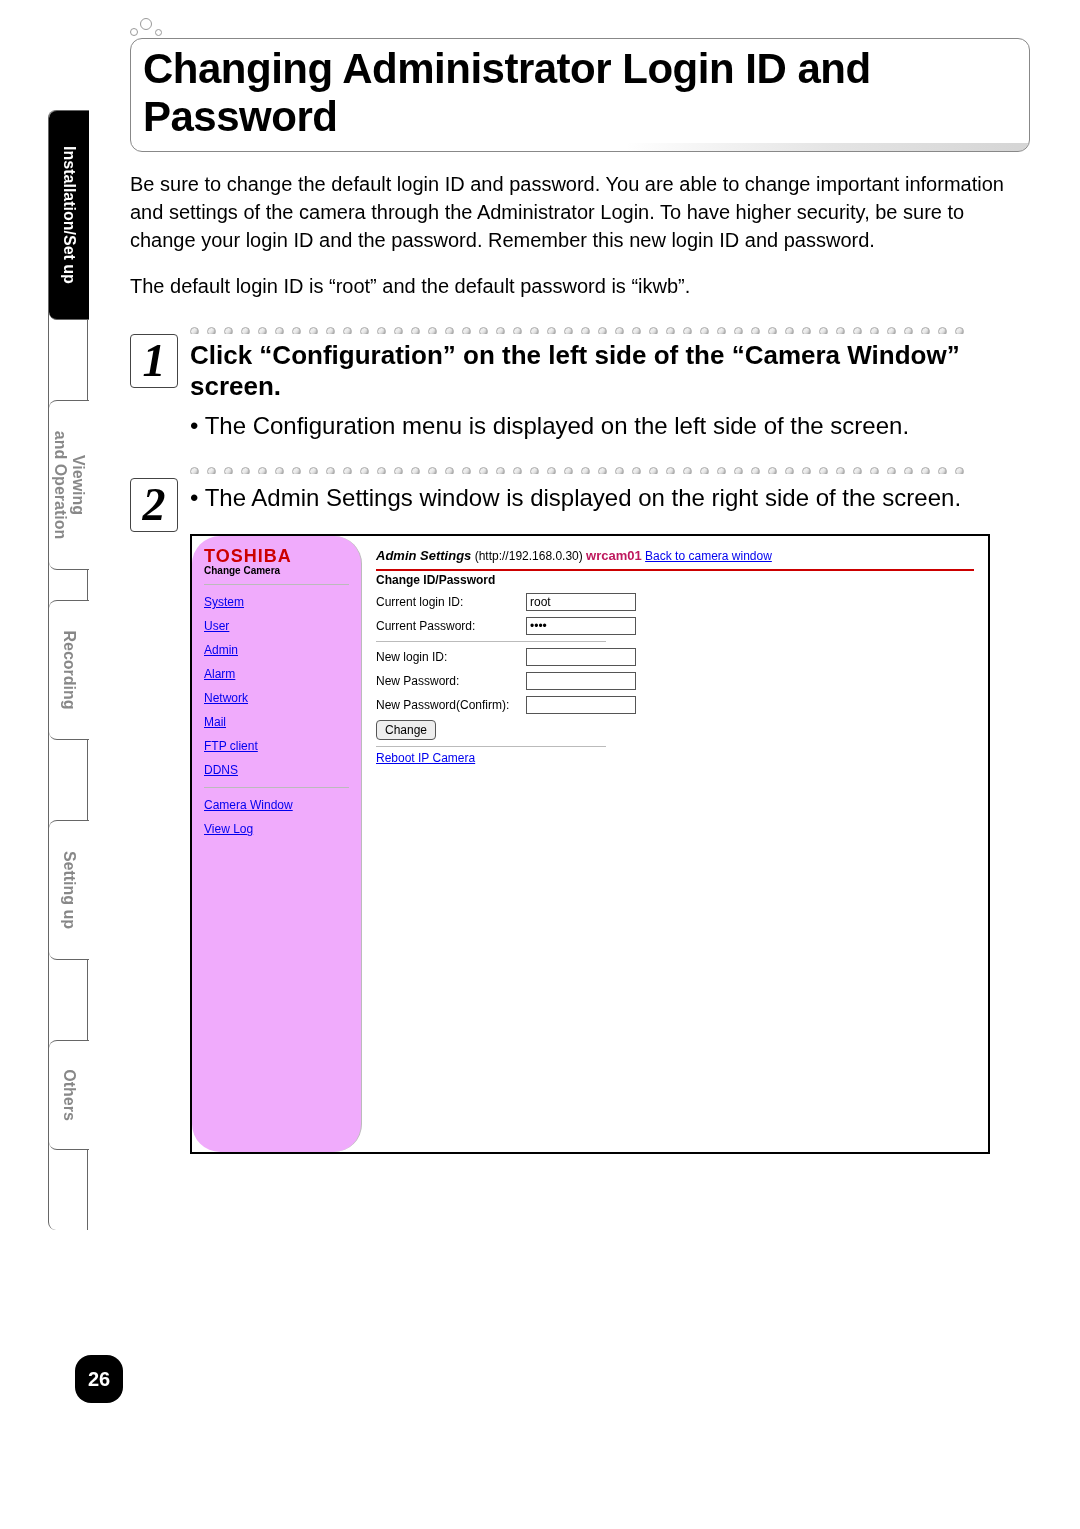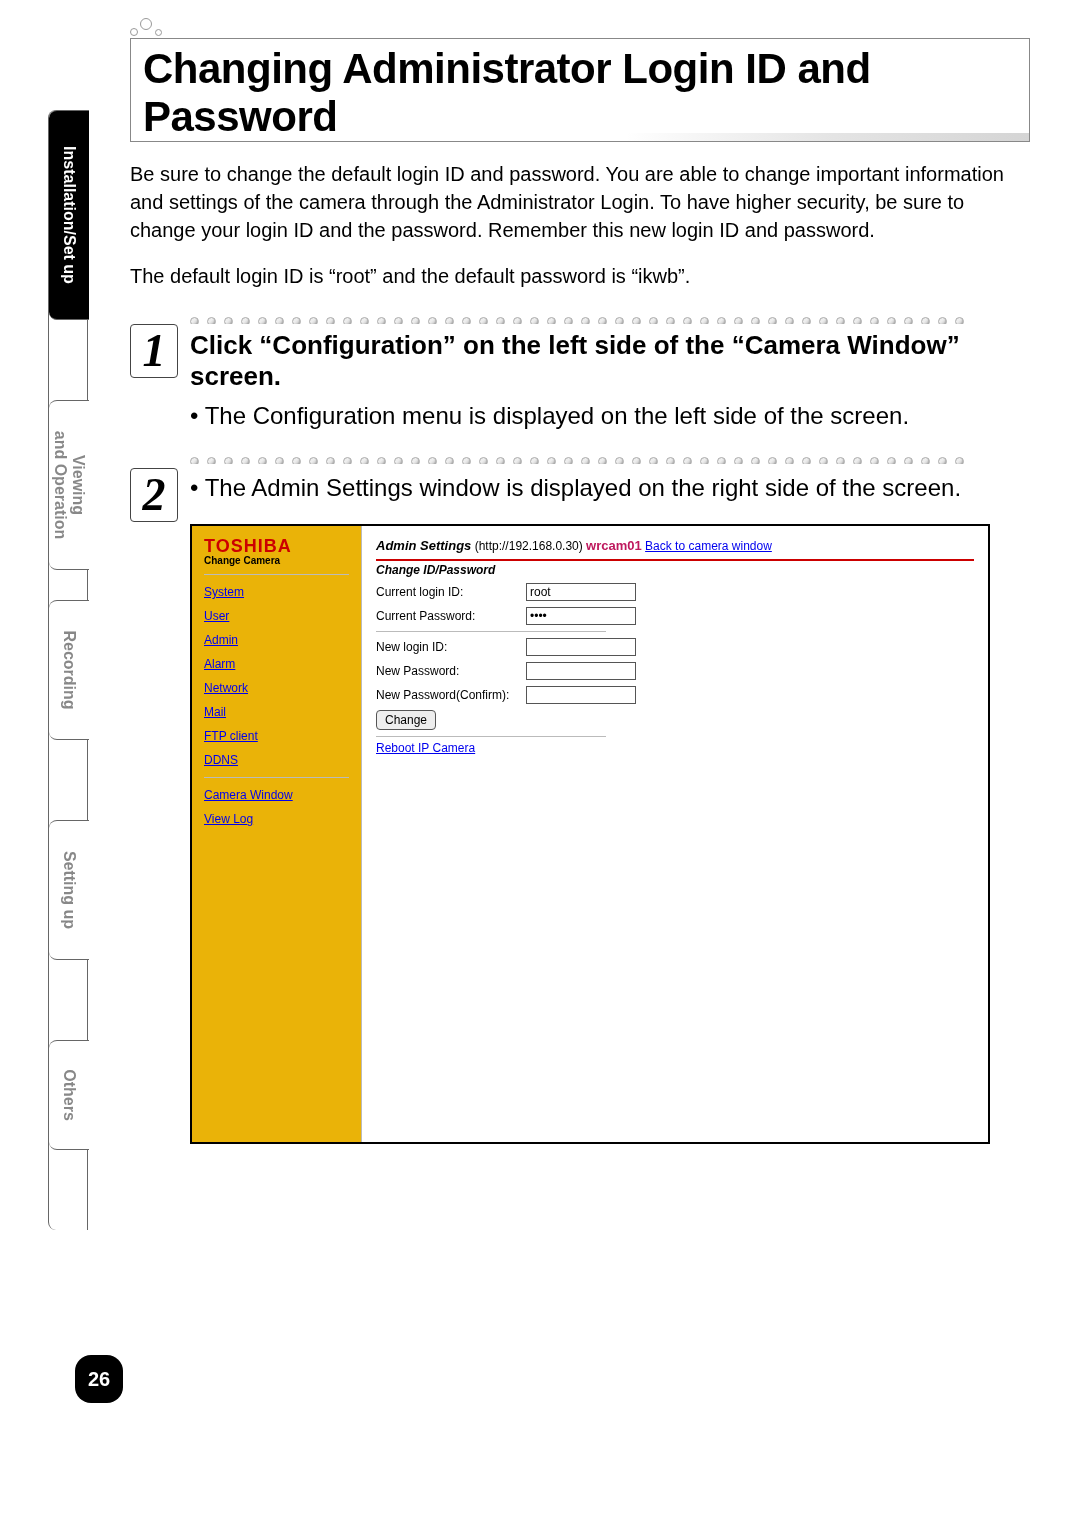--- a/index.html
+++ b/index.html
@@ -65,22 +65,22 @@
   .content {
     position: absolute;
     left: 130px;
     top: 18px;
     width: 900px;
   }
   .bubbles { margin-left: 0; margin-bottom: 2px; }
   .bubbles .b { display:inline-block; border:1px solid #999; border-radius:50%; background:#fff; }
   .title-box {
     border: 1px solid #888;
-    border-radius: 0;
-    padding: 6px 12px 0 12px;
+    border-radius: 12px;
+    padding: 6px 12px 10px 12px;
     position: relative;
     overflow: hidden;
   }
   .title-box::after {
     content:"";
     position:absolute;
     right:0; bottom:0; left:55%;
     height:8px;
     background: linear-gradient(to right, rgba(150,150,150,0) 0%, rgba(150,150,150,0.25) 50%, rgba(150,150,150,0.4) 100%);
   }
@@ -144,35 +144,36 @@
     height: 620px;
     border: 2px solid #000;
     position: relative;
     background: #fff;
     font-size: 12px;
   }
   .shot .sidebar {
     position:absolute; left:0; top:0; bottom:0; width:170px;
     border-right:1px solid #bbb;
     padding:10px 12px;
-    background:#eab308;
+    background:#f0abfc;
+    border-radius:28px;
   }
   .brand { font-weight:bold; color:#c00; font-size:18px; letter-spacing:1px; }
   .brand-sub { font-size:10px; font-weight:bold; margin-top:-2px; }
   .nav-divider { border:none; border-top:1px solid #bbb; margin:8px 0; }
   .nav a { display:block; color:#00e; text-decoration:underline; font-size:12px; margin:10px 0; }
   .shot .main {
     position:absolute; left:170px; right:0; top:0; bottom:0;
     padding:12px 14px;
   }
   .main-title-row { font-size:12px; }
   .main-title-row b { font-style:italic; font-weight:bold; font-size:13px; }
   .main-title-row a { color:#00e; text-decoration:underline; }
   .section-hr { border:none; border-top:1px solid #bbb; margin:6px 0 4px 0; }
-  .section-h { font-weight:bold; font-style:italic; font-size:12px; margin-top:2px; }
+  .section-h { font-weight:bold; font-size:12px; margin-top:2px; }
   .frow { margin:6px 0; display:flex; align-items:center; }
   .frow label { width:150px; font-size:12px; }
   .frow .val, .frow input[type=text], .frow input[type=password] {
     border:1px solid #555; height:18px; width:110px; font-size:12px; padding:0 3px; background:#fff;
   }
   .frow .val { display:inline-flex; align-items:center; }
   .btn {
     border:1px solid #555; border-radius:4px; padding:2px 8px; font-size:12px; background:#eee;
   }
   .reboot { }

